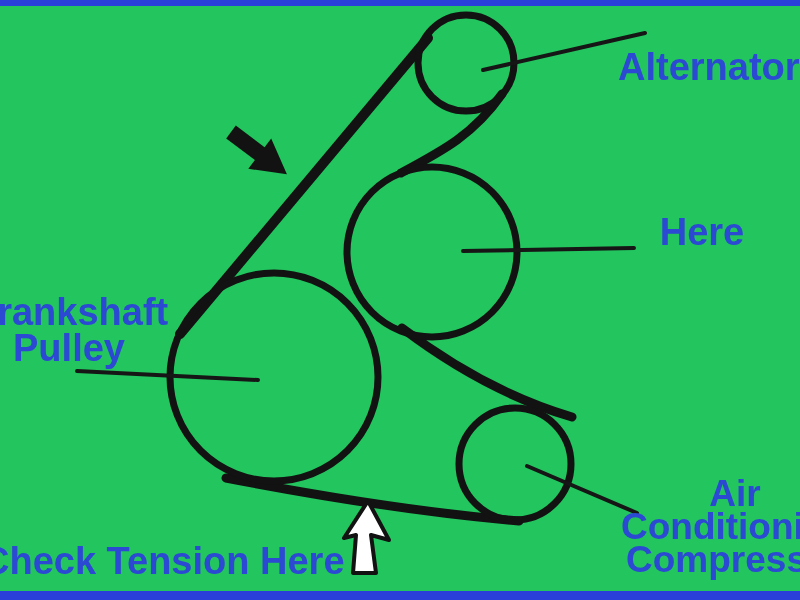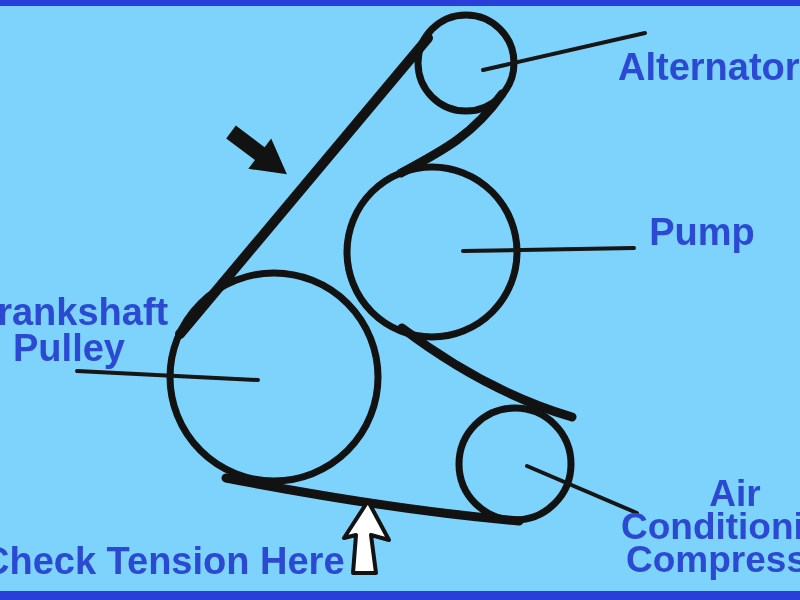--- a/index.html
+++ b/index.html
@@ -1,19 +1,19 @@
 <!DOCTYPE html>
 <html><head>
 <meta charset="utf-8">
 <style>
   html,body{margin:0;padding:0;}
   .canvas{
     position:relative;
     width:800px;height:600px;
-    background:#7dd3fc;
+    background:#22c55e;
     overflow:hidden;
     font-family:"Liberation Sans", sans-serif;
   }
   .bar{position:absolute;left:0;width:800px;background:#2a3fd9;}
   .bar.top{top:0;height:6px;}
   .bar.bottom{top:591px;height:9px;}
   svg.diagram{position:absolute;left:0;top:0;}
   .label{
     position:absolute;
     color:#2b49d2;
@@ -58,21 +58,21 @@
     <g transform="translate(231,132) rotate(37)">
       <path d="M 0 -8 L 36 -8 L 36 -19 L 70 0 L 36 19 L 36 8 L 0 8 Z" fill="#121212"></path>
     </g>
 
     <path d="M 368 501 L 344 538 L 356 535 L 353 573 L 376 573 L 371 535 L 389 540 Z" fill="#ffffff" stroke="#121212" stroke-width="4" stroke-linejoin="round"></path>
   </svg>
 
   <div class="label alt">Alternator</div>
 
   <div class="label wp">
-    <span class="ln">Pump</span>
+    <span class="ln">Here</span>
   </div>
 
   <div class="label crank">
     <span class="ln">Crankshaft</span>
     <span class="ln">Pulley</span>
   </div>
 
   <div class="label ac">
     <span class="ln">Air</span>
     <span class="ln">Conditioning</span>

